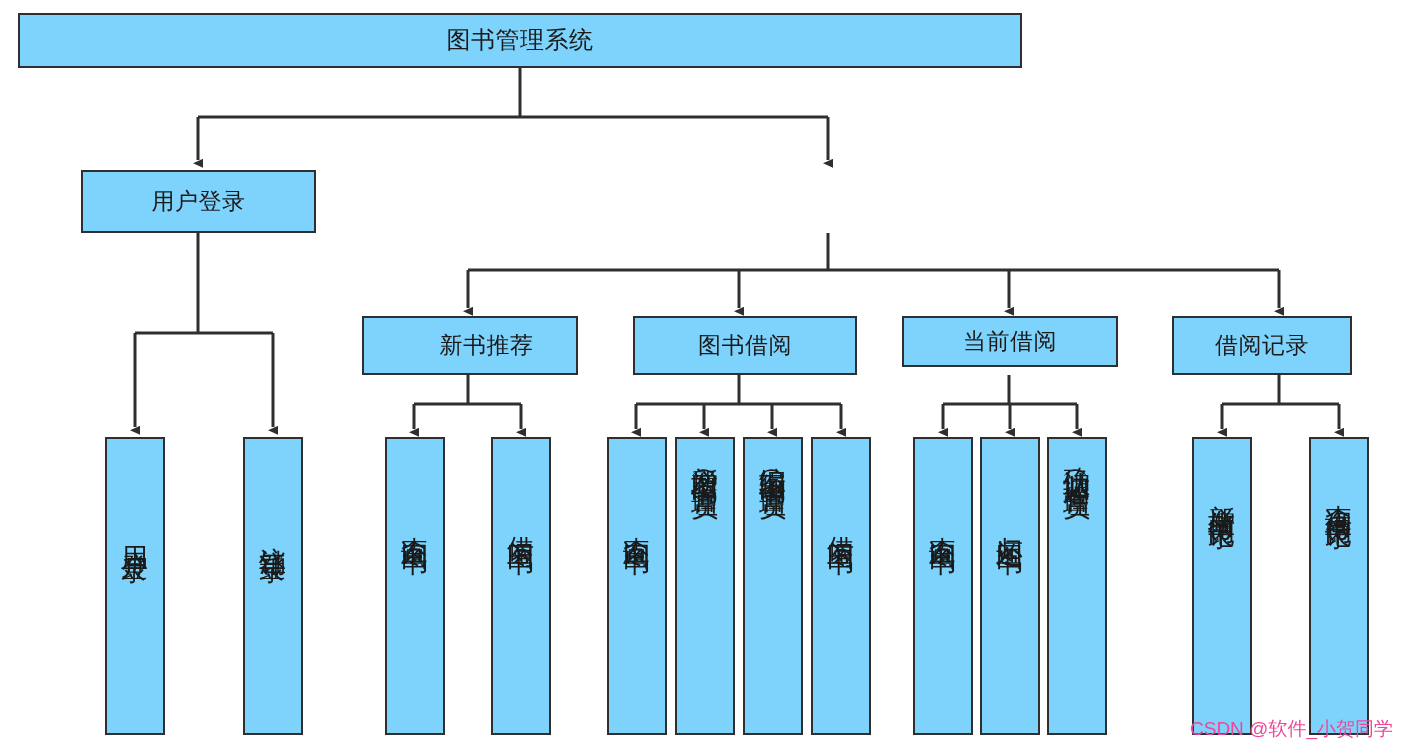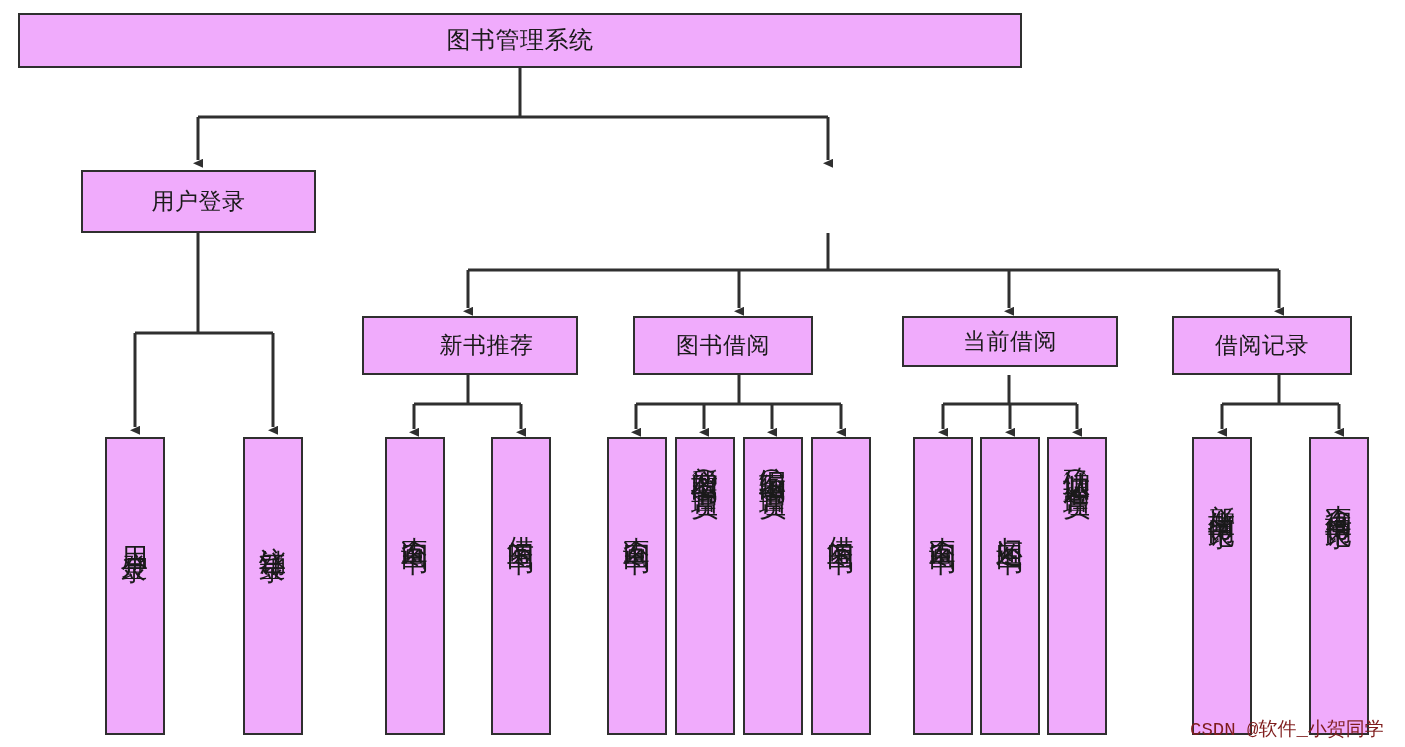--- a/index.html
+++ b/index.html
@@ -22,21 +22,21 @@
     position: absolute;
     left: 0;
     top: 0;
     width: 1405px;
     height: 747px;
     pointer-events: none;
   }
   .node {
     position: absolute;
     box-sizing: border-box;
-    background: #f0abfc;
+    background: #7dd3fc;
     border: 2px solid #2f2f2f;
     display: flex;
     align-items: center;
     justify-content: center;
     z-index: 2;
   }
   .node-label {
     color: #1a1a1a;
     line-height: 1.18;
     text-align: center;
@@ -62,24 +62,24 @@
     font-size: 27px;
     letter-spacing: 4px;
     line-height: 1;
   }
   .node.vert.tall-text {
     align-items: flex-start;
   }
   .watermark {
     position: absolute;
     font-size: 19px;
-    color: #7f1d1d;
+    color: #ec4899;
     white-space: nowrap;
     z-index: 5;
-    font-family: Liberation Mono, monospace;
+    font-family: Liberation Sans, sans-serif;
   }
 </style>
 </head>
 <body>
 
 <div id="diagram-root">
 
   <svg id="edges-svg" viewBox="0 0 1405 747">
     <defs>
       <marker id="arrowhead" markerWidth="9" markerHeight="10" refX="1.2" refY="5" orient="auto" markerUnits="userSpaceOnUse">
@@ -136,21 +136,21 @@
 
   <div class="node horiz" style="left:81px; top:170px; width:235px; height:63px;">
     <span class="node-label">用户登录</span>
   </div>
 
 
   <div class="node horiz" style="left:362px; top:316px; width:216px; height:59px;padding-left:33px;">
     <span class="node-label">新书推荐</span>
   </div>
 
-  <div class="node horiz" style="left:633px; top:316px; width:180px; height:59px;">
+  <div class="node horiz" style="left:633px; top:316px; width:224px; height:59px;">
     <span class="node-label">图书借阅</span>
   </div>
 
   <div class="node horiz" style="left:902px; top:316px; width:216px; height:51px;">
     <span class="node-label">当前借阅</span>
   </div>
 
   <div class="node horiz" style="left:1172px; top:316px; width:180px; height:59px;justify-content:center;">
     <span class="node-label">借阅记录</span>
   </div>

